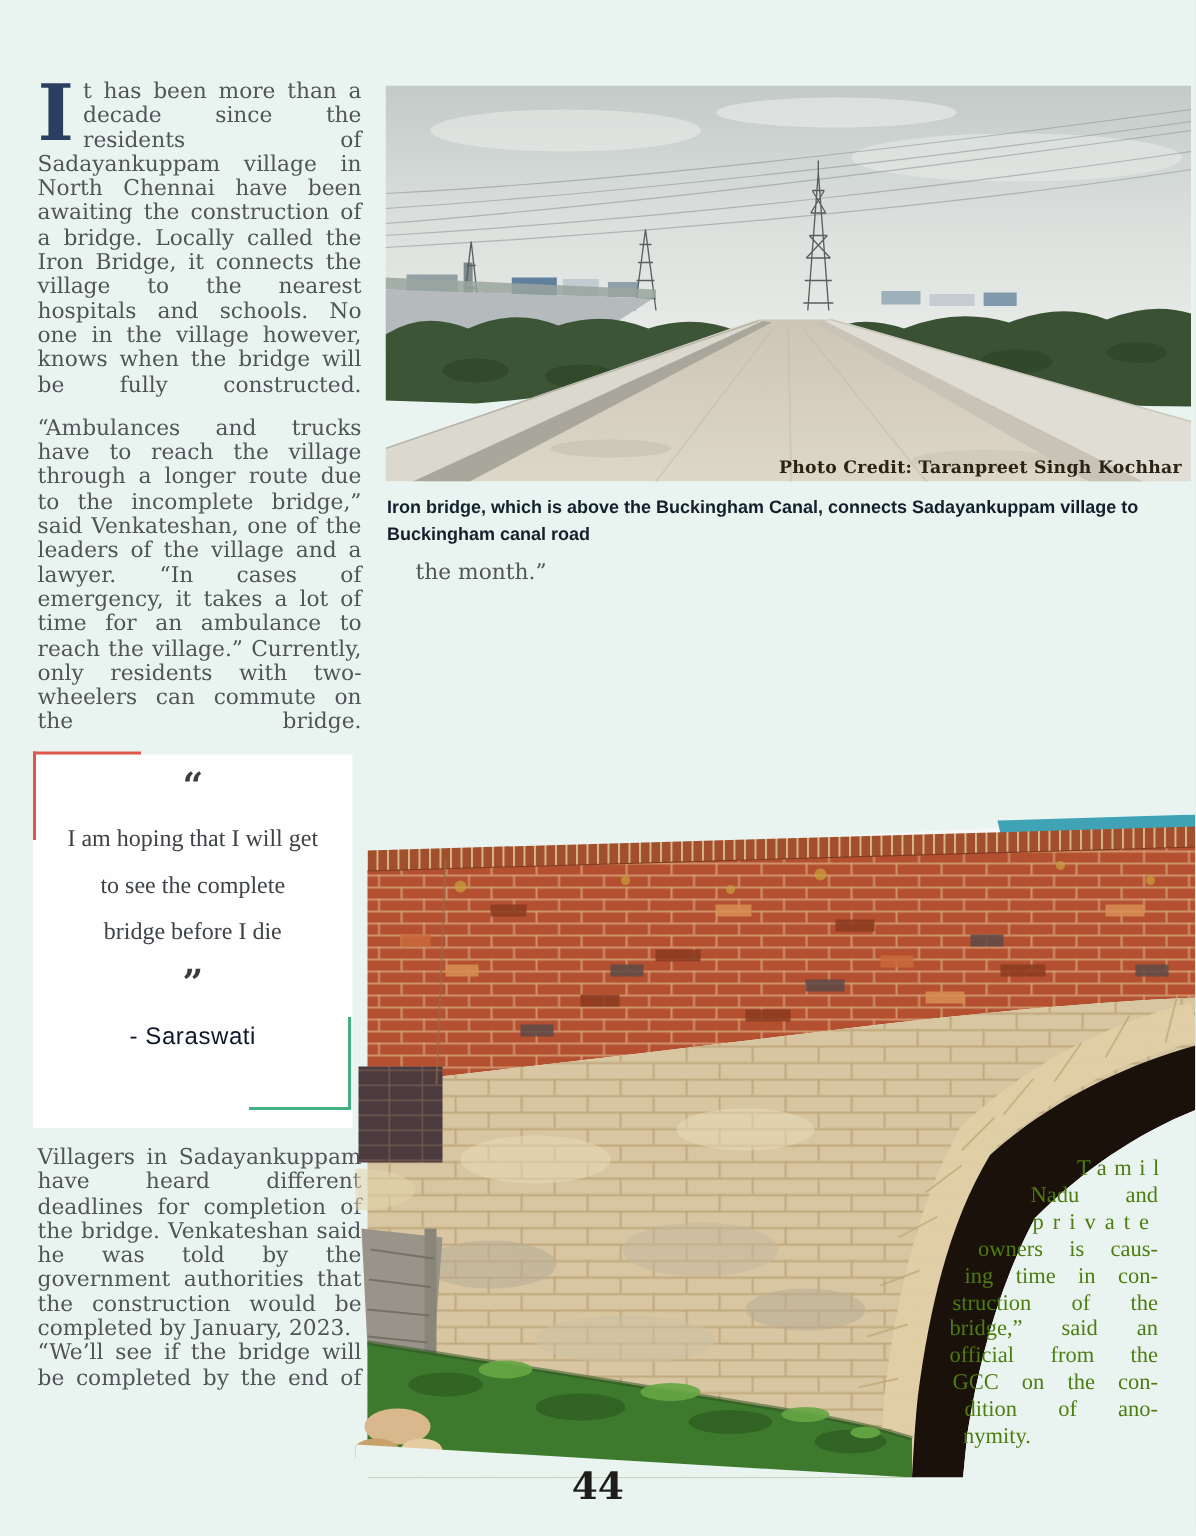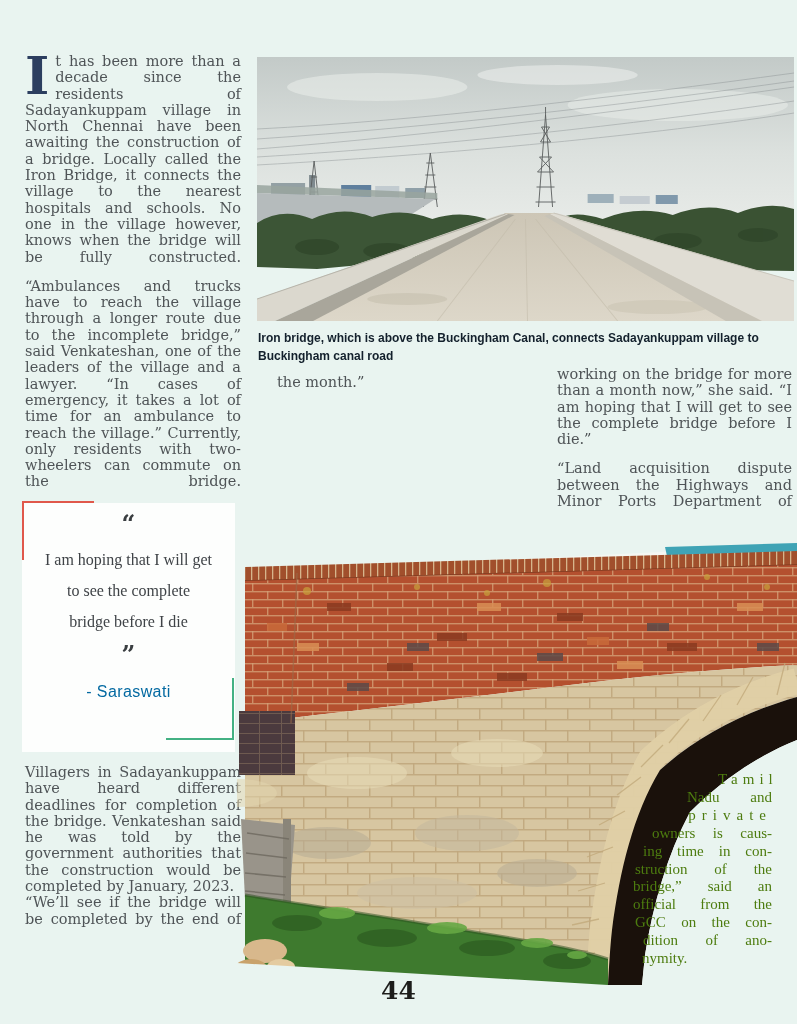--- a/index.html
+++ b/index.html
@@ -30,21 +30,21 @@
               border-top:2.5px solid #e0584b;border-left:2.5px solid #e0584b;}
   .corner-green{position:absolute;right:1px;bottom:12px;width:66px;height:60px;
                 border-right:2.5px solid #43b183;border-bottom:2.5px solid #43b183;}
   .qmark{font-family:"DejaVu Serif",serif;font-weight:bold;font-size:24px;line-height:24px;
          color:#3a3e41;}
   .qmark.open{margin-top:9px;}
   .qline{font-family:"Liberation Serif",serif;font-size:16px;line-height:18px;color:#3f4347;
          margin-top:13px;text-align:center;}
   .qline.first{margin-top:15px;text-align:right;}
   .qmark.close{margin-top:12px;}
-  .attribution{font-family:"Liberation Sans",sans-serif;font-size:16px;color:#0369a1;
+  .attribution{font-family:"Liberation Sans",sans-serif;font-size:16px;color:#0f172a;
                margin-top:16px;letter-spacing:.4px;}
   
   .photo-bottom{position:absolute;left:237px;top:543px;width:560px;height:442px;margin:0;}
   .photo-bottom svg{display:block;width:100%;height:100%;}
   
   .arch-text{position:absolute;left:596px;top:771px;width:176px;color:#4d7c0f;
              font-family:Liberation Serif, serif;font-size:15px;line-height:17.9px;}
   .aline{text-align:justify;text-align-last:justify;}
   .a0{padding-left:122px;letter-spacing:5px;text-align-last:right;}
   .a1{padding-left:91px;}
@@ -126,32 +126,29 @@
       </g>
       <ellipse cx="150" cy="242" rx="40" ry="6" fill="#c2bbaa" opacity="0.5"></ellipse>
       <ellipse cx="400" cy="250" rx="50" ry="7" fill="#c8c1b0" opacity="0.5"></ellipse>
       <polygon points="0,242 244,157 251,157 18,264 0,264" fill="#dbd8ce"></polygon>
       <polygon points="18,264 251,157 257,158 56,264" fill="#a9a69b"></polygon>
       <polygon points="536,224 299,156 292,157 504,264 536,264" fill="#e0ddd4"></polygon>
       <polygon points="504,264 292,157 287,159 468,264" fill="#c7c3b7"></polygon>
       <path d="M0,242 L248,157" stroke="#b7b4aa" stroke-width="1" fill="none"></path>
       <path d="M536,224 L296,156" stroke="#c9c6bc" stroke-width="1" fill="none"></path>
     </svg>
+    <div class="credit">Photo Credit: Taranpreet Singh Kochhar</div>
   </figure>
 
   <div class="caption">Iron bridge, which is above the Buckingham Canal, connects Sadayankuppam village to Buckingham canal road</div>
 
   <section class="col col2">
     <p>the month.”</p>
   </section>
 
-  <section class="col col3">
-    <p>working on the bridge for more than a month now,” she said. “I am hoping that I will get to see the complete bridge before I die.”</p>
-    <p class="jall">“Land acquisition dispute between the Highways and Minor Ports Department of</p>
-  </section>
 
   <aside class="quote-box">
     <div class="corner-red"></div>
     <div class="corner-green"></div>
     <div class="qmark open">“</div>
     <div class="qline first">I am hoping that I will get</div>
     <div class="qline">to see the complete</div>
     <div class="qline">bridge before I die</div>
     <div class="qmark close">”</div>
     <div class="attribution">- Saraswati</div>

